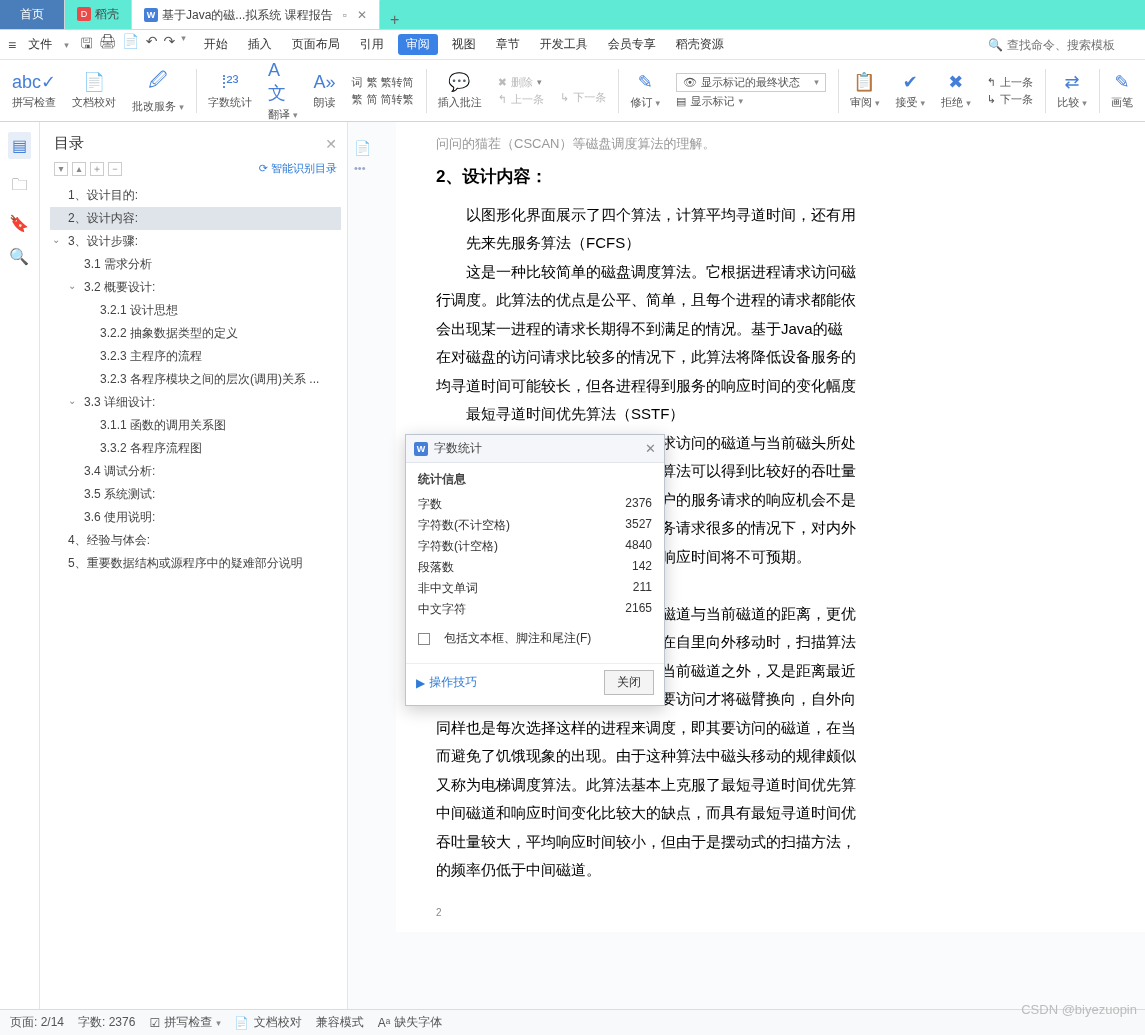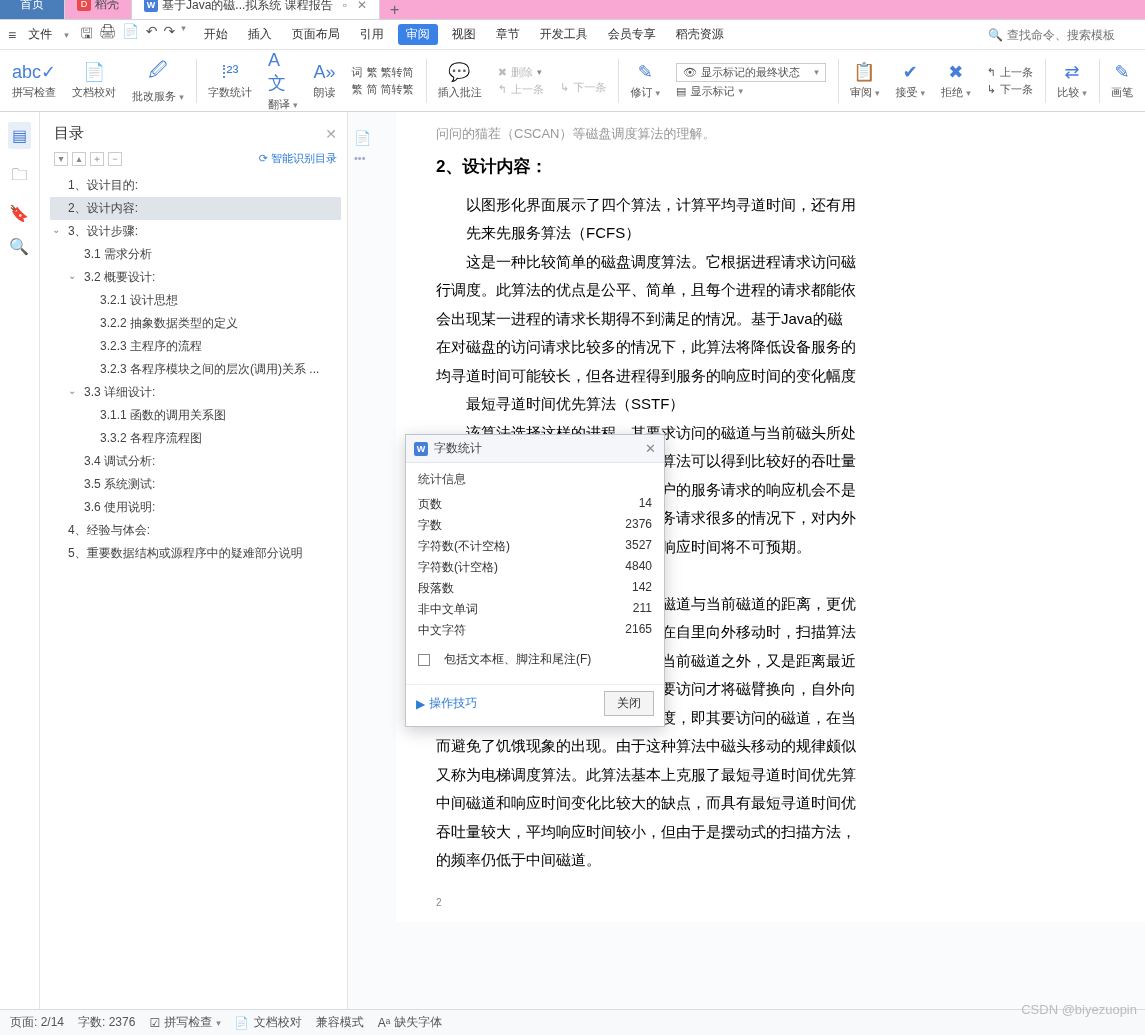--- a/index.html
+++ b/index.html
@@ -1,18 +1,18 @@
 <!DOCTYPE html>
 <html><head>
 <meta charset="utf-8">
 <style>
   *{box-sizing:border-box;margin:0;padding:0;font-family:"Microsoft YaHei",Arial,sans-serif}
   body{width:1145px;height:1035px;overflow:hidden;background:#fff;color:#333;font-size:12px;position:relative}
   
-  .tabbar{height:20px;background:#f9a8d4;display:flex;align-items:flex-end;border-bottom:1px solid #d0d5da}
+  .tabbar{height:30px;background:#5eead4;display:flex;align-items:flex-end;border-bottom:1px solid #d0d5da}
   .tab{height:30px;display:flex;align-items:center;padding:0 12px;font-size:12px;color:#444;cursor:pointer;border-right:1px solid #d0d5da;gap:4px}
   .tab.home{background:#4a7ebb;color:#fff;padding:0 20px}
   .tab.active{background:#fff;border-top:2px solid #fff}
   .tab .x{margin-left:6px;color:#888}
   .plus{padding:0 10px;color:#666;font-size:16px}
   .wicon{display:inline-flex;width:14px;height:14px;background:#467fd7;color:#fff;font-size:9px;font-weight:bold;align-items:center;justify-content:center;border-radius:2px}
   .kicon{display:inline-flex;width:14px;height:14px;background:#e94b4b;color:#fff;font-size:9px;align-items:center;justify-content:center;border-radius:2px}
   
   .menubar{height:30px;display:flex;align-items:center;padding:0 8px;gap:8px;border-bottom:1px solid #e5e5e5;font-size:12px}
   .ham{font-size:14px;color:#555}
@@ -58,21 +58,21 @@
   .page h3{font-size:17px;font-weight:bold;margin:4px 0 8px;font-family:SimHei,sans-serif}
   .page p{text-indent:2em;margin:0}
   .page .sub{text-indent:2em}
   .pnum{font-size:10px;color:#888;margin-top:18px;text-indent:0}
   
   .dialog{position:absolute;left:405px;top:434px;width:260px;background:#fff;border:1px solid #bcc4cf;box-shadow:0 4px 16px rgba(0,0,0,.2);font-size:12px}
   .dlg-t{height:28px;display:flex;align-items:center;justify-content:space-between;padding:0 8px;background:#f4f6f9;border-bottom:1px solid #e2e6ec}
   .dlg-t .tt{display:flex;align-items:center;gap:6px;color:#444}
   .dlg-t .xx{color:#888;cursor:pointer;font-size:13px}
   .dlg-b{padding:8px 12px 6px}
-  .dlg-b .hd{font-weight:normal;margin-bottom:6px;color:#444}
+  .dlg-b .hd{font-weight:bold;margin-bottom:6px;color:#444}
   .stat{display:flex;justify-content:space-between;padding:2px 0}
   .chk{display:flex;align-items:center;gap:14px;margin:10px 0 6px}
   .chk .bx{width:12px;height:12px;border:1px solid #888}
   .dlg-f{display:flex;align-items:center;justify-content:space-between;padding:6px 10px 10px;border-top:1px solid #eee;margin-top:4px}
   .tips{color:#2e7cd6;display:flex;align-items:center;gap:4px;cursor:pointer}
   .btn{border:1px solid #bbb;background:#f4f4f4;padding:3px 12px;cursor:pointer}
   
   .status{position:absolute;left:0;right:0;bottom:0;height:26px;border-top:1px solid #d8dde3;background:#f7f9fb;display:flex;align-items:center;gap:14px;padding:0 10px;font-size:12px;color:#555}
   .status .it{display:flex;align-items:center;gap:4px}
   .watermark{position:absolute;right:8px;bottom:18px;color:#bcbcbc;font-size:13px}
@@ -318,24 +318,20 @@
     <span class="tt">
         <span class="wicon">W</span>
         <span>字数统计</span>
       </span>
     <span class="xx">✕</span>
   </div>
   <div class="dlg-b">
     <div class="hd">统计信息</div>
     <div id="stats">
         <div class="stat">
-          <span>页数</span>
-          <span>14</span>
-        </div>
-        <div class="stat">
           <span>字数</span>
           <span>2376</span>
         </div>
         <div class="stat">
           <span>字符数(不计空格)</span>
           <span>3527</span>
         </div>
         <div class="stat">
           <span>字符数(计空格)</span>
           <span>4840</span>

